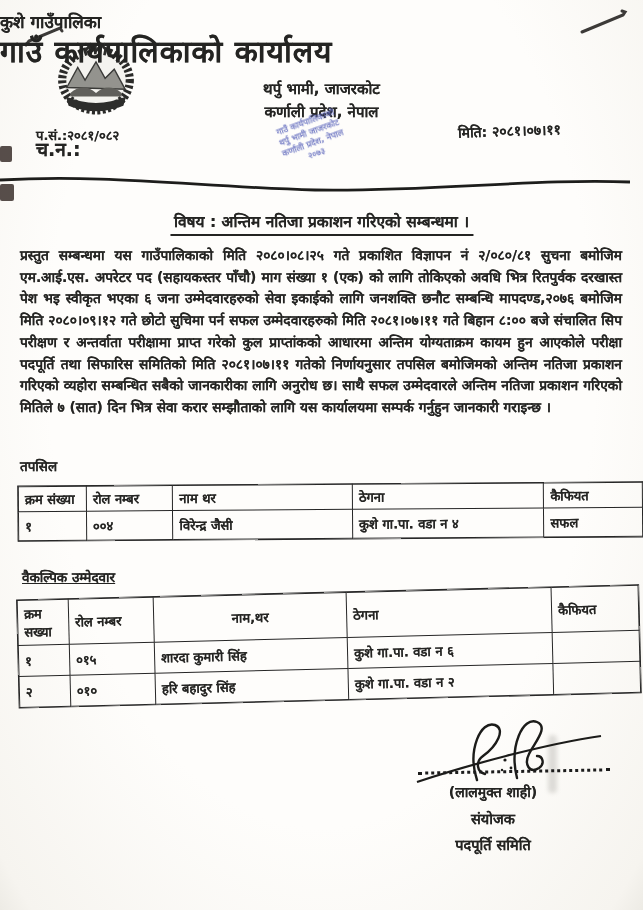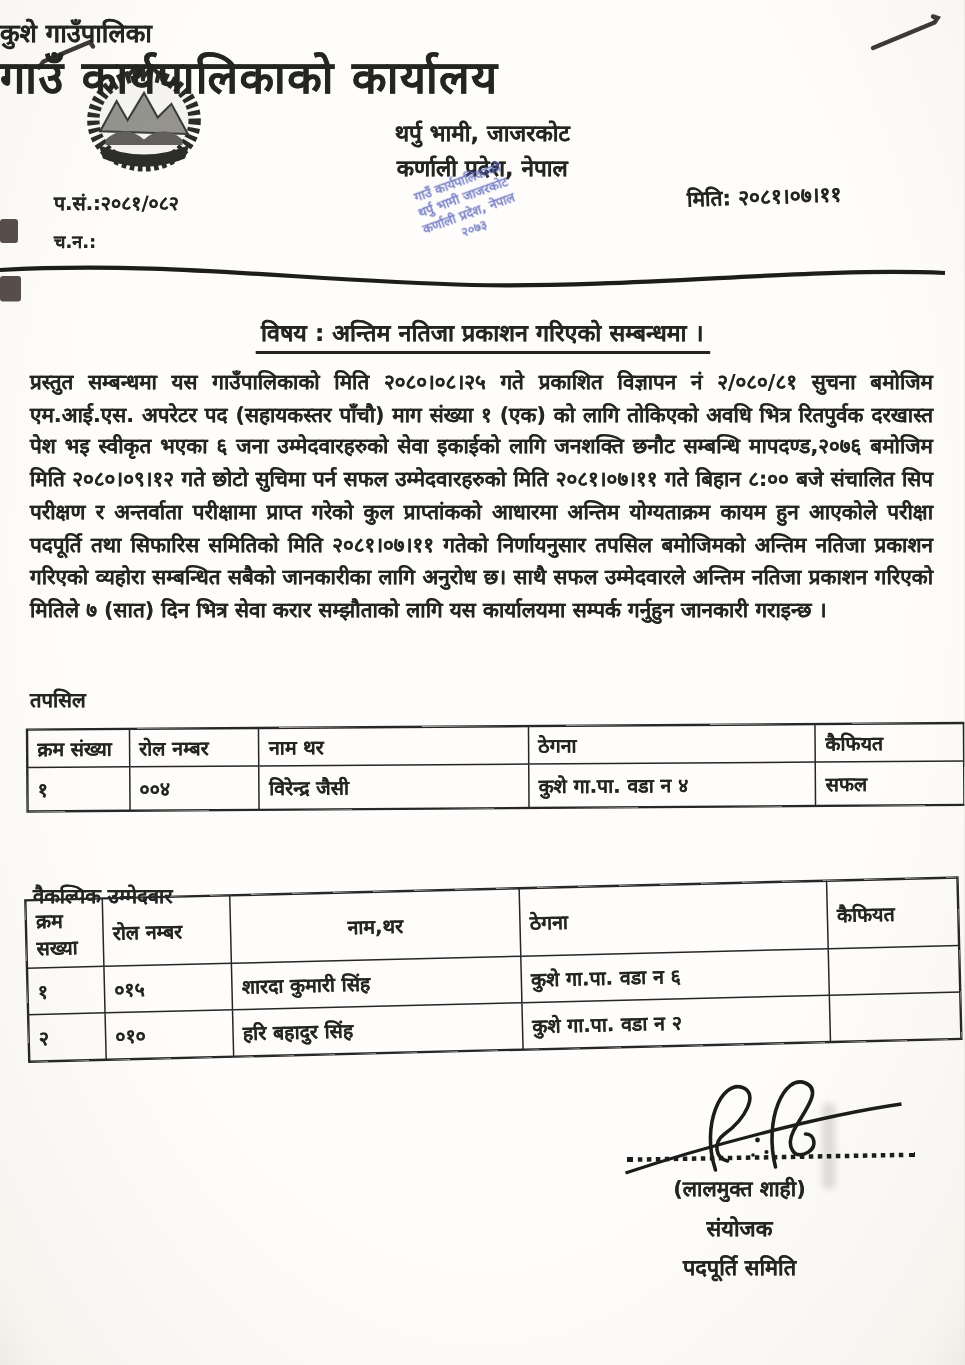--- a/index.html
+++ b/index.html
@@ -15,38 +15,38 @@
   .edge-mark{background:#3a2f2c;border-radius:2px;opacity:.85;}
 
   
   .muni{top:10px;left:0;width:100%;text-align:left;font-size:17px;font-weight:700;}
   .office{top:30px;left:0;width:100%;font-size:30px;font-weight:800;letter-spacing:1px;}
   .addr1{top:78px;left:0;width:100%;text-align:center;font-size:15px;font-weight:700;}
   .addr2{top:101px;left:0;width:100%;text-align:center;font-size:15px;font-weight:700;}
   .logo{left:50px;top:40px;width:92px;height:84px;opacity:.93;}
 
   .ref1{left:36px;top:126px;font-size:13px;font-weight:700;}
-  .ref2{left:36px;top:152px;font-size:12px;font-weight:700;}
+  .ref2{left:36px;top:136px;font-size:19px;font-weight:700;}
   .date{left:458px;top:121px;font-size:14px;font-weight:700;transform:rotate(-2deg);}
 
   .stamp{left:246px;top:116px;width:130px;text-align:center;transform:rotate(-20deg);
          color:rgba(92,102,188,.8);font-size:8.5px;line-height:11px;font-weight:600;
          filter:blur(.4px);}
 
   .rule{left:0;top:170px;width:643px;height:26px;}
 
   .subject{top:210px;left:50%;transform:translateX(-50%);font-size:15.5px;font-weight:800;
            border-bottom:2.2px solid #242422;padding:0 4px 2px 4px;white-space:nowrap;}
 
   .body-text{top:245px;left:20px;width:602px;font-size:13.8px;line-height:21.7px;
              font-weight:600;text-align:justify;}
 
   .sec-label{font-size:13.5px;font-weight:800;}
   .lbl-tapasil{left:20px;top:457px;}
-  .lbl-alt{left:22px;top:588px;}
+  .lbl-alt{left:22px;top:568px;text-decoration:underline;}
 
   table{border-collapse:collapse;background:transparent;}
   td,th{border:1.6px solid #262626;font-size:13px;font-weight:700;vertical-align:middle;
         padding:2px 6px;text-align:left;color:#242422;text-shadow:0 0 .4px rgba(20,20,20,.5);}
   .tbl{box-shadow:0 0 0 .6px #2b2b2b;}
   .t1{left:18px;top:484px;transform:rotate(-.4deg);}
   .t1 th{height:20px;}
   .t1 td{height:24px;}
   .t2{left:18px;top:600px;transform:rotate(-1.4deg);transform-origin:left center;}
   .t2 th{height:40px;}

